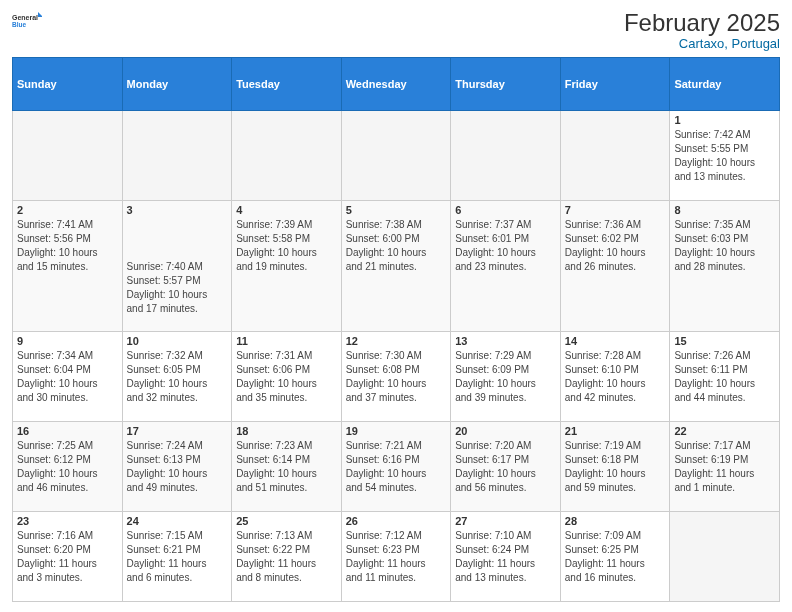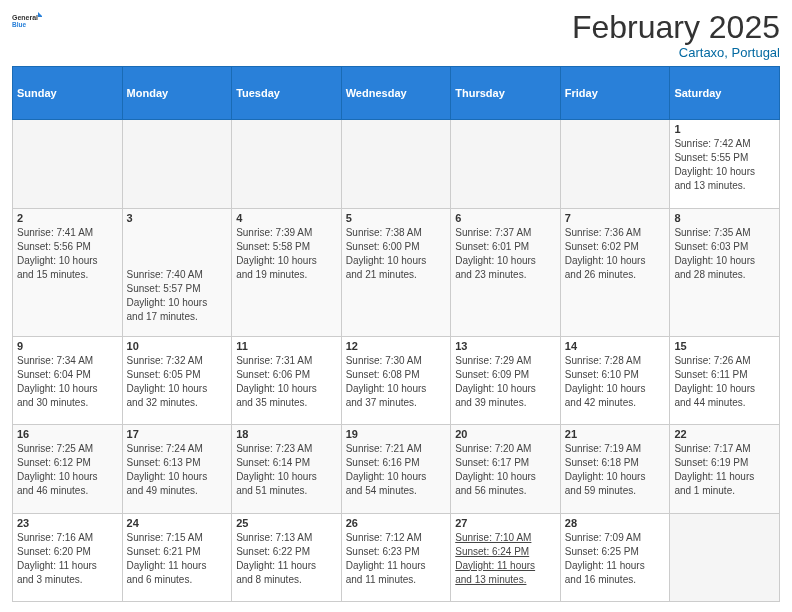--- a/index.html
+++ b/index.html
@@ -25,21 +25,21 @@
     }
     .logo {
       display: flex;
       align-items: center;
       gap: 4px;
     }
     .title-section {
       text-align: right;
     }
     .month-title {
-      font-size: 32px;
+      font-size: 24px;
       font-weight: 300;
       color: #333;
       line-height: 1.1;
     }
     .subtitle {
       font-size: 13px;
       color: #0369a1;
     }
     .calendar {
       flex: 1;
@@ -308,21 +308,21 @@
           </td>
           <td>
             <span class="day-num">26</span>
             <div class="day-info" style="white-space: pre-line;">Sunrise: 7:12 AM
 Sunset: 6:23 PM
 Daylight: 11 hours
 and 11 minutes.</div>
           </td>
           <td>
             <span class="day-num">27</span>
-            <div class="day-info" style="white-space: pre-line; text-decoration: underline;">Sunrise: 7:10 AM
+            <div class="day-info" style="white-space: pre-line;">Sunrise: 7:10 AM
 Sunset: 6:24 PM
 Daylight: 11 hours
 and 13 minutes.</div>
           </td>
           <td>
             <span class="day-num">28</span>
             <div class="day-info" style="white-space: pre-line;">Sunrise: 7:09 AM
 Sunset: 6:25 PM
 Daylight: 11 hours
 and 16 minutes.</div>

